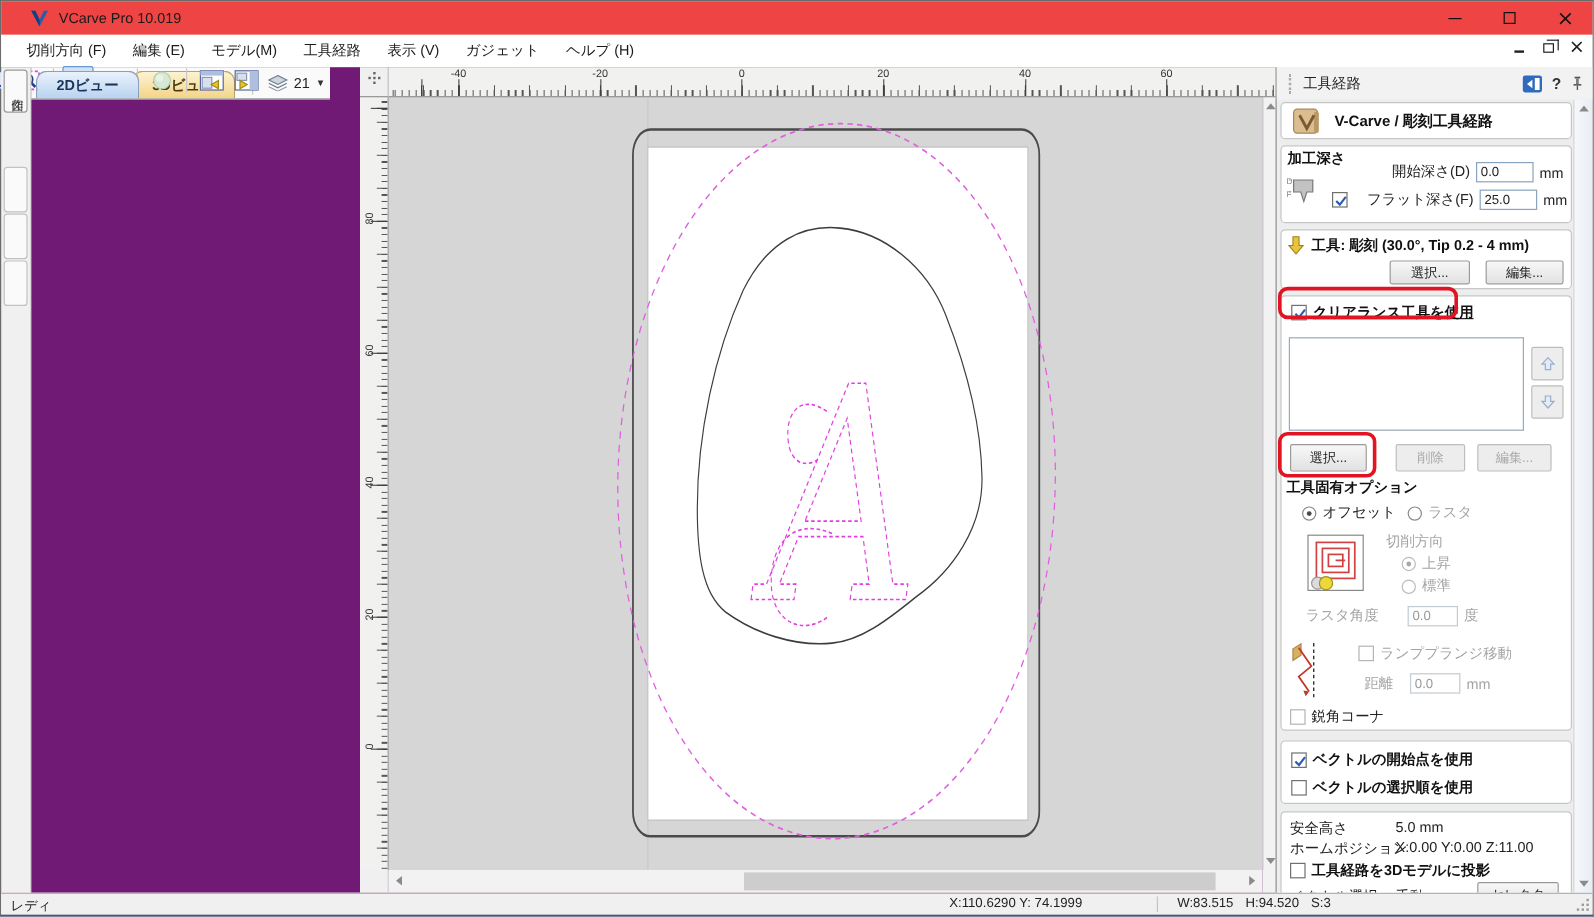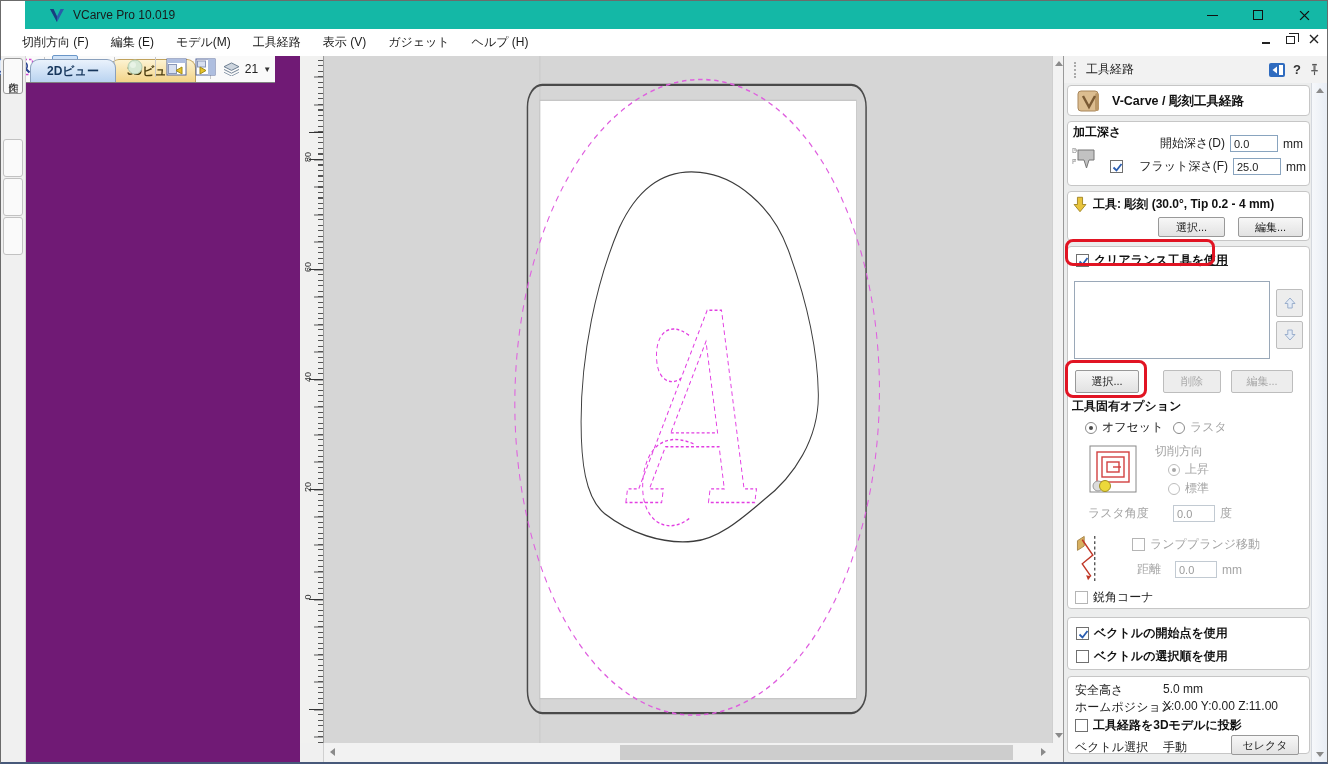--- a/index.html
+++ b/index.html
@@ -1,21 +1,21 @@
 <!DOCTYPE html>
 <html><head>
 <meta charset="utf-8">
 <style>
   * { margin:0; padding:0; box-sizing:border-box; }
   html,body { width:1328px; height:764px; overflow:hidden; }
   body { font-family:"Liberation Sans", sans-serif; font-size:12px; color:#222; background:#888; }
   .window { width:1328px; height:764px; background:#fff; border:1px solid #6b6b6b; border-bottom:2px solid #47597a; position:relative; display:flex; flex-direction:column; }
 
   
-  .titlebar { height:28px; background:#14b8a6; display:flex; align-items:center; padding-left:10px; flex:0 0 auto;margin-left:24px; }
+  .titlebar { height:28px; background:#ef4444; display:flex; align-items:center; padding-left:10px; flex:0 0 auto; }
   .titlebar .logo { width:16px; height:16px; margin:0 8px 0 14px; }
   .titlebar .title { font-size:12px; color:#1a1a1a; }
   .win-btns { margin-left:auto; display:flex; height:100%; }
   .win-btn { width:46px; height:100%; display:flex; align-items:center; justify-content:center; }
   .glyph-min { width:11px; height:1px; background:#111; display:block; }
   .glyph-max { width:10px; height:10px; border:1px solid #111; display:block; }
 
   
   .menubar { height:27px; background:#fff; display:flex; align-items:center; padding-left:10px; flex:0 0 auto; position:relative; }
   .menu-item { padding:4px 11px; color:#1a1a1a; }
@@ -277,20 +277,38 @@
                 <rect x="1" y="1" width="19" height="16" fill="#fff" stroke="#55679a"></rect>
                 <rect x="13" y="1" width="7" height="16" fill="#aebedf"></rect>
                 <rect x="2.5" y="3" width="8" height="6" fill="#d8e0f0" stroke="#8a97b8"></rect>
                 <path d="M5 9 l6 3.5 -6 3.5 z" fill="#e8c32a" stroke="#a08a18"></path>
               </svg>
             </div>
         </div>
       </div>
 
       <div class="workspace">
+        <div class="ruler-row">
+          <div class="corner">
+              <div class="dots"></div>
+            </div>
+          <div class="topruler">
+            <div class="ticks-min"></div>
+              <div class="ticks-med"></div>
+              <div class="ticks-maj"></div>
+            <span class="rlab" style="left:58px">-40</span>
+            <span class="rlab" style="left:176px">-20</span>
+            <span class="rlab" style="left:294px">0</span>
+            <span class="rlab" style="left:412px">20</span>
+            <span class="rlab" style="left:530px">40</span>
+            <span class="rlab" style="left:648px">60</span>
+            <span class="rlab" style="left:766px">80</span>
+            <span class="rlab" style="left:884px">100</span>
+          </div>
+        </div>
         <div class="canvas-row">
           <div class="leftruler">
             <div class="ticks-min"></div>
               <div class="ticks-med"></div>
               <div class="ticks-maj"></div>
             <span class="rlabv" style="top:96px">80</span>
             <span class="rlabv" style="top:206px">60</span>
             <span class="rlabv" style="top:316px">40</span>
             <span class="rlabv" style="top:426px">20</span>
             <span class="rlabv" style="top:536px">0</span>
@@ -514,13 +532,24 @@
         </div>
 
         <div class="pscroll">
           <div class="arr up"></div>
           <div class="arr down"></div>
         </div>
       </div>
     </div>
   </div>
 
+  <div class="statusbar">
+    <span class="sb-ready">レディ</span>
+    <span class="sb-cursor">X:110.6290 Y: 74.1999</span>
+    <div class="sb-sep"></div>
+    <div class="sb-dims">
+      <span>W:83.515</span>
+      <span>H:94.520</span>
+      <span>S:3</span>
+    </div>
+    <div class="sb-grip"></div>
+  </div>
 </div>
 
 </body></html>

